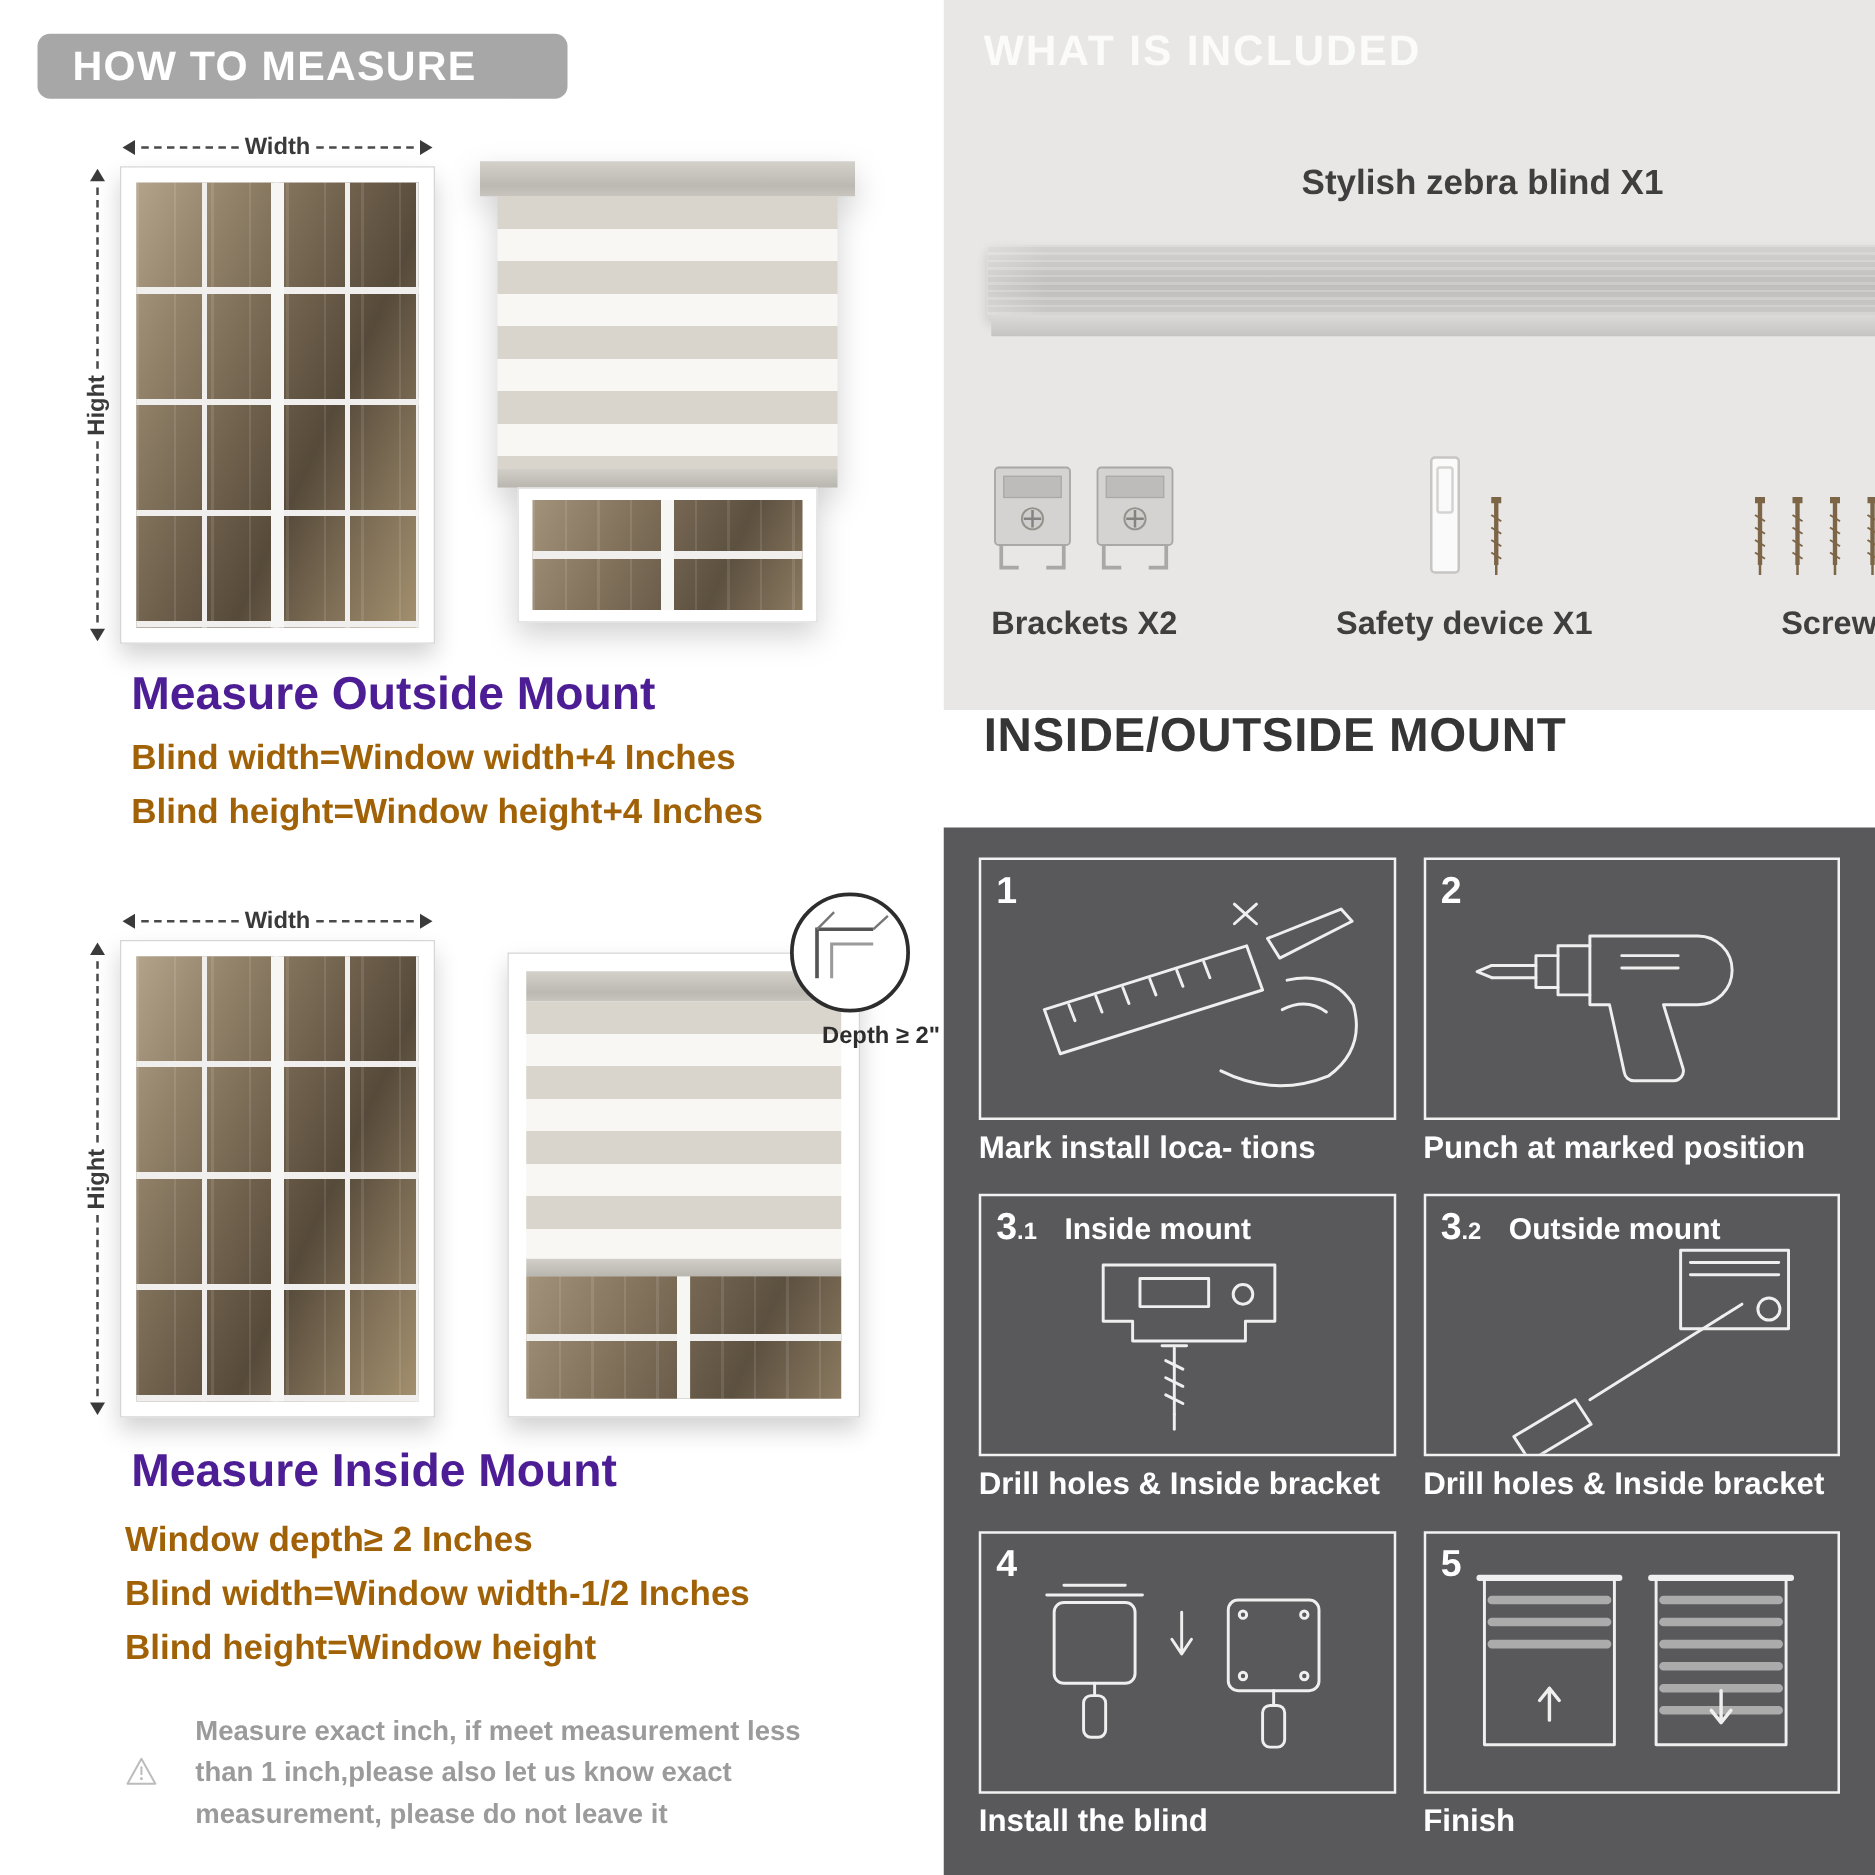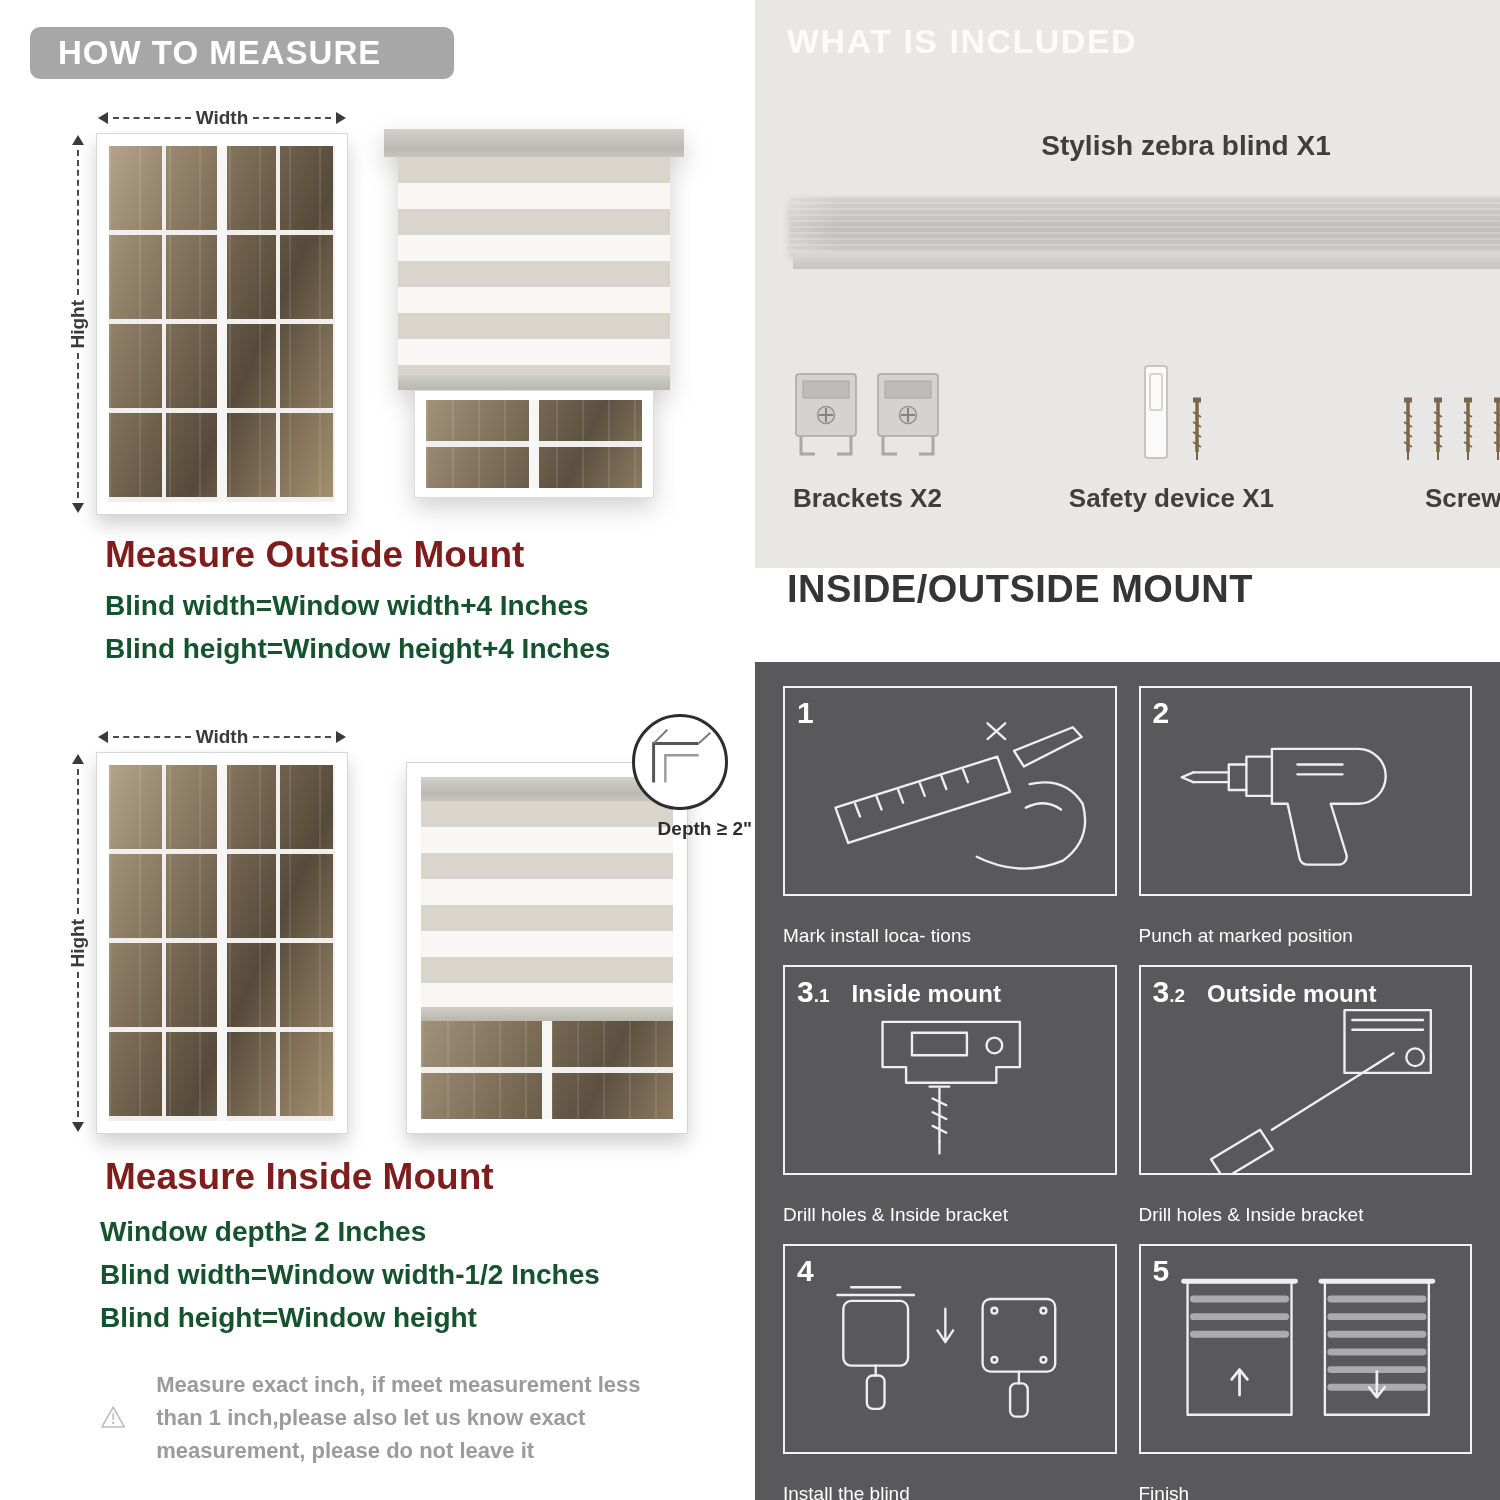--- a/index.html
+++ b/index.html
@@ -65,27 +65,27 @@
   .inside-frame { width:282px; height:372px; background:#fff; border:1px solid #d5d5d5;
                   box-shadow:0 10px 18px rgba(0,0,0,0.18); padding:14px; display:flex; flex-direction:column; }
   .inside-frame .cassette { height:24px; }
   .inside-frame .blind-body { width:100%; height:206px; }
   .inside-frame .blind-rail { width:100%; height:14px; }
   .inside-frame .glass-low { flex:1; width:100%; }
   .depth-callout { position:absolute; top:-48px; right:-40px; width:96px; height:96px; border:3px solid #2d2d2d;
                    border-radius:50%; background:#ffffff; display:flex; align-items:center; justify-content:center; }
   .depth-label { position:absolute; top:56px; right:-64px; font-size:19px; font-weight:bold; color:#2d2d2d; white-space:nowrap; }
 
-  .sec-heading { position:absolute; font-size:37px; font-weight:bold; color:#7f1d1d; }
+  .sec-heading { position:absolute; font-size:37px; font-weight:bold; color:#4c1d95; }
   .h-outside { left:105px; top:534px; }
   .h-inside  { left:105px; top:1156px; }
   .lines-block { position:absolute; display:flex; flex-direction:column; gap:11px; }
   .lines-outside { left:105px; top:590px; }
   .lines-inside  { left:100px; top:1216px; }
-  .measure-line { font-size:28px; font-weight:bold; color:#14532d; }
+  .measure-line { font-size:28px; font-weight:bold; color:#a16207; }
 
   .warning { position:absolute; left:100px; top:1366px; width:575px; display:flex; gap:30px; align-items:center; }
   .warn-text { font-size:22px; font-weight:bold; color:#9b9b9b; line-height:1.5; padding-top:2px; }
 
   
   .included-panel { position:absolute; left:755px; top:0; width:862px; height:568px; background:#e8e7e5; }
   .included-title { position:absolute; left:32px; top:22px; font-size:34px; font-weight:bold;
                     color:#fbfbfa; letter-spacing:1.5px; }
   .blind-label { position:absolute; top:130px; width:100%; text-align:center; font-size:28px; font-weight:bold; color:#3f3f3f; }
   .headrail { position:absolute; left:35px; right:35px; top:196px; height:58px;
@@ -108,21 +108,21 @@
 
   .mount-panel { position:absolute; left:755px; top:662px; width:745px; height:838px; background:#59595b;
                  padding:24px 28px; display:grid; grid-template-columns:1fr 1fr; column-gap:22px; row-gap:18px; }
   .step { display:flex; flex-direction:column; }
   .step-box { position:relative; height:210px; border:2px solid #f2f2f2; }
   .step-box svg.art { position:absolute; inset:0; width:100%; height:100%; }
   .step-head { position:absolute; top:8px; left:12px; color:#fff; font-weight:bold; display:flex; align-items:baseline; z-index:2; }
   .step-head .num { font-size:30px; }
   .step-head .sub { font-size:19px; }
   .step-head .inline-label { font-size:24px; margin-left:22px; }
-  .step-caption { margin-top:29px; color:#ffffff; font-weight:normal; font-size:19px; }
+  .step-caption { margin-top:8px; color:#ffffff; font-weight:bold; font-size:25px; }
 </style>
 </head>
 <body>
 
 <div class="page">
 
   <div class="banner">
     <span>HOW TO MEASURE</span>
   </div>
 

